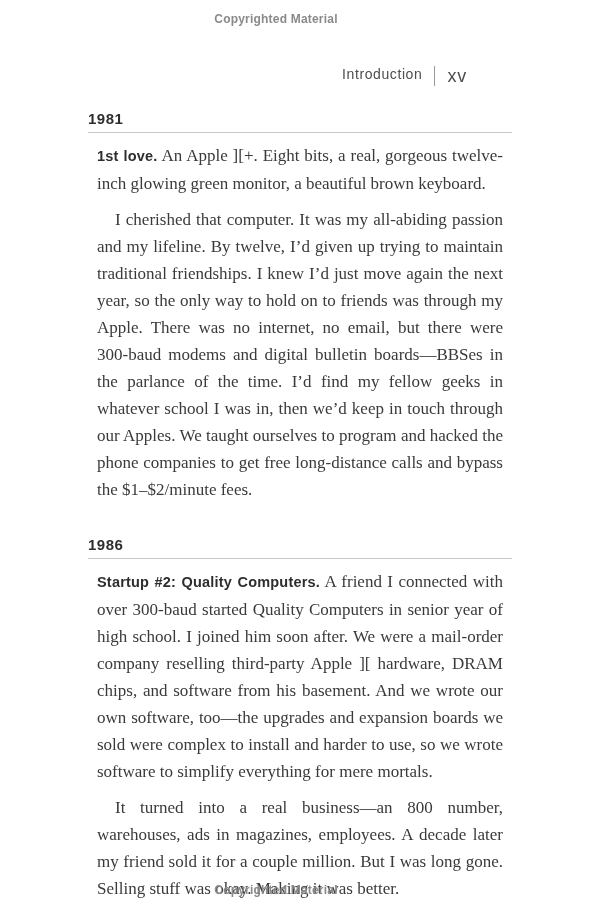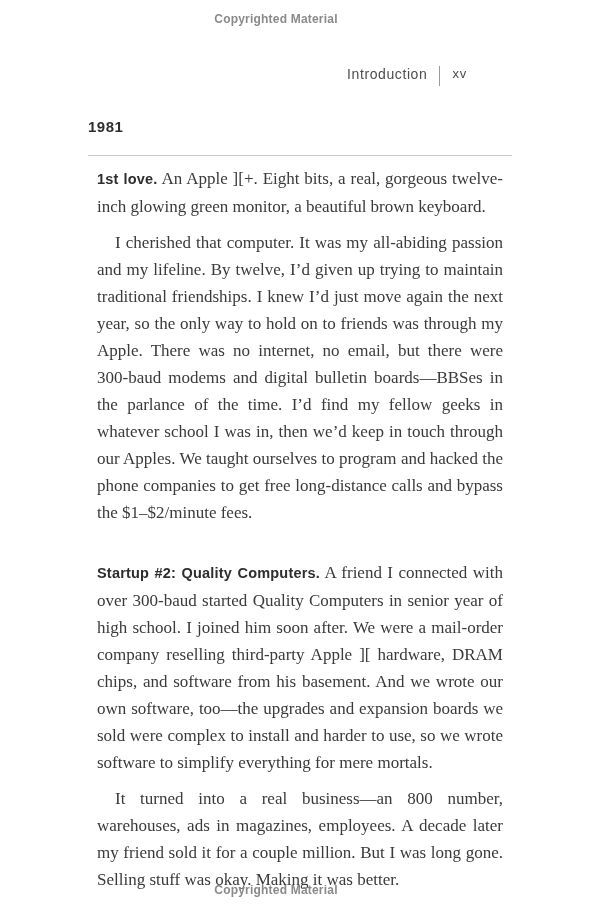--- a/index.html
+++ b/index.html
@@ -40,42 +40,42 @@
     color: #4d4d4d;
     letter-spacing: 0.6px;
   }
   .running-head .divider {
     width: 1px;
     height: 20px;
     background: #9a9a9a;
     margin: 0 12px;
   }
   .running-head .pagenum {
-    font-size: 13px;
+    font-size: 18px;
     letter-spacing: 0.8px;
   }
 
   .content {
     position: absolute;
     left: 88px;
     top: 110px;
     width: 424px;
   }
   .section { margin: 0; }
   .section + .section { margin-top: 33px; }
 
   .year-heading {
     font-family: "Liberation Sans", sans-serif;
     font-size: 15px;
     font-weight: 700;
     color: #2e2e2e;
     letter-spacing: 0.5px;
     border-bottom: 1px solid #c9c9c9;
-    padding-bottom: 20px;
-    margin: 8px 0 7px 0;
+    padding-bottom: 5px;
+    margin: 0 0 7px 0;
   }
   .body-para {
     margin: 9px;
     font-size: 17px;
     line-height: 27px;
     color: #3a3a3a;
     text-align: justify;
   }
   .body-para.indented { text-indent: 18px; }
   .lead-in {
@@ -101,20 +101,21 @@
 
   <div class="content">
 
     <div class="section">
       <h2 class="year-heading">1981</h2>
       <p class="body-para"><span class="lead-in">1st love.</span><span> An Apple ][+. Eight bits, a real, gorgeous twelve-inch glowing green monitor, a beautiful brown keyboard.</span></p>
       <p class="body-para indented"><span>I cherished that computer. It was my all-abiding passion and my lifeline. By twelve, I’d given up trying to maintain traditional friendships. I knew I’d just move again the next year, so the only way to hold on to friends was through my Apple. There was no internet, no email, but there were 300-baud modems and digital bulletin boards—BBSes in the parlance of the time. I’d find my fellow geeks in whatever school I was in, then we’d keep in touch through our Apples. We taught ourselves to program and hacked the phone companies to get free long-distance calls and bypass the $1–$2/minute fees.</span></p>
     </div>
 
     <div class="section">
+      <h2 class="year-heading">1986</h2>
       <p class="body-para"><span class="lead-in">Startup #2: Quality Computers.</span><span> A friend I connected with over 300-baud started Quality Computers in senior year of high school. I joined him soon after. We were a mail-order company reselling third-party Apple ][ hardware, DRAM chips, and software from his basement. And we wrote our own software, too—the upgrades and expansion boards we sold were complex to install and harder to use, so we wrote software to simplify everything for mere mortals.</span></p>
       <p class="body-para indented"><span>It turned into a real business—an 800 number, warehouses, ads in magazines, employees. A decade later my friend sold it for a couple million. But I was long gone. Selling stuff was okay. Making it was better.</span></p>
     </div>
 
   </div>
 
   <div class="copyright-label copyright-bottom">Copyrighted Material</div>
 
 </div>
 

